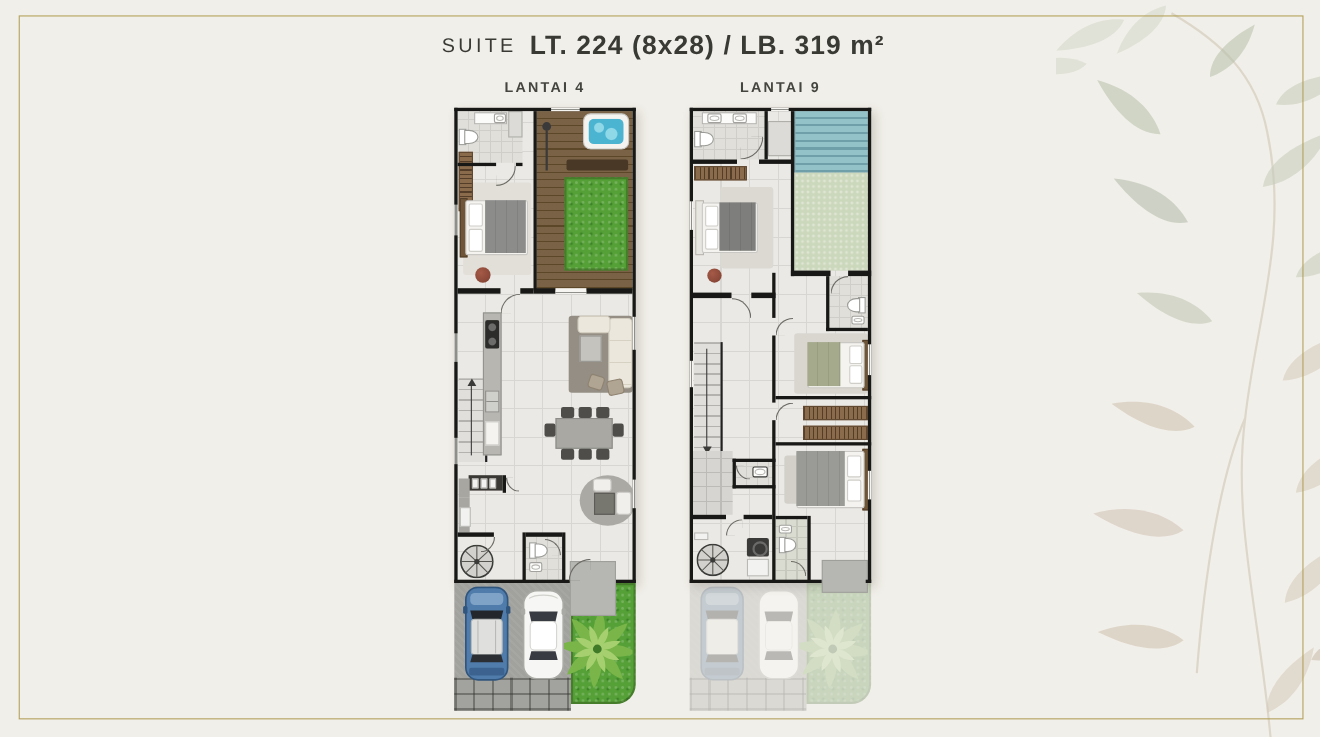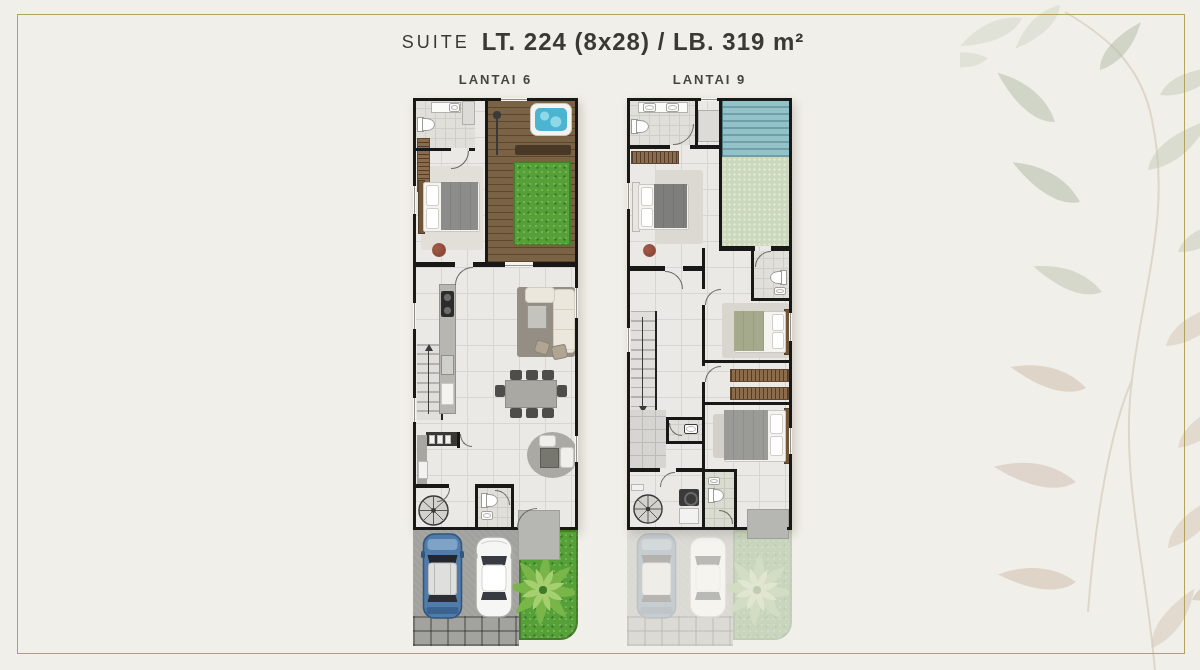--- a/index.html
+++ b/index.html
@@ -123,21 +123,21 @@
       <use href="#lf" fill="#d5c9ba" transform="translate(192,648) rotate(30) scale(1.4)"></use>
       <use href="#lf" fill="#cabcaa" transform="translate(232,600) rotate(60) scale(1.2)"></use>
     </g>
   </svg>
 
   <div id="goldframe"></div>
 
   <div class="title">
     <span class="t-pre">SUITE</span><span class="t-spec">LT. 224 (8x28) / LB. 319 m²</span>
   </div>
-  <div class="flabel" style="left:413px;">LANTAI 6</div>
+  <div class="flabel" style="left:413px;">LANTAI 4</div>
   <div class="flabel" style="left:627px;">LANTAI 9</div>
 
   <div class="plan" style="left:413px;">
     <div class="house">
       <div class="el tilebg" style="left:3px;top:3px;width:159px;height:426px;"></div>
 
       <div class="el bathtile" style="left:3px;top:3px;width:59px;height:47px;"></div>
       <div class="el stall" style="left:49px;top:3px;width:13px;height:24px;"></div>
       <div class="el vanity" style="left:18px;top:4px;width:30px;height:11px;"></div>
       <div class="el sink" style="left:36px;top:5px;width:11px;height:9px;">

